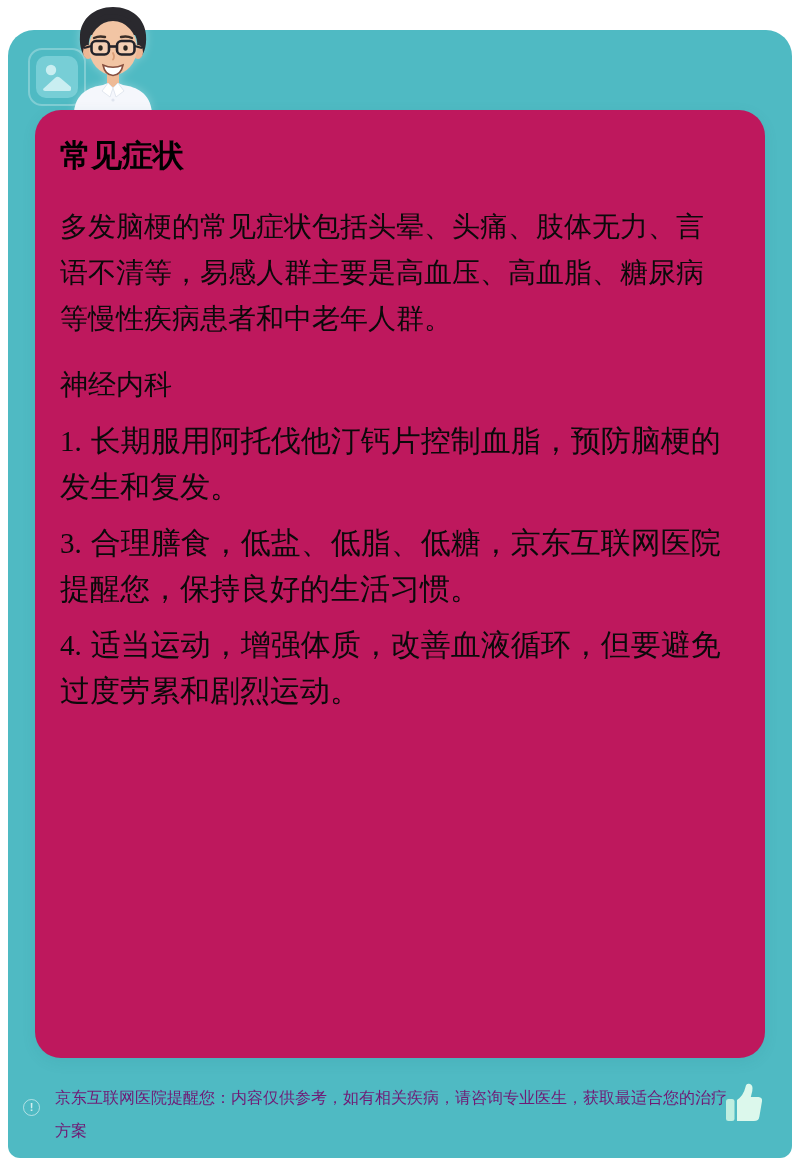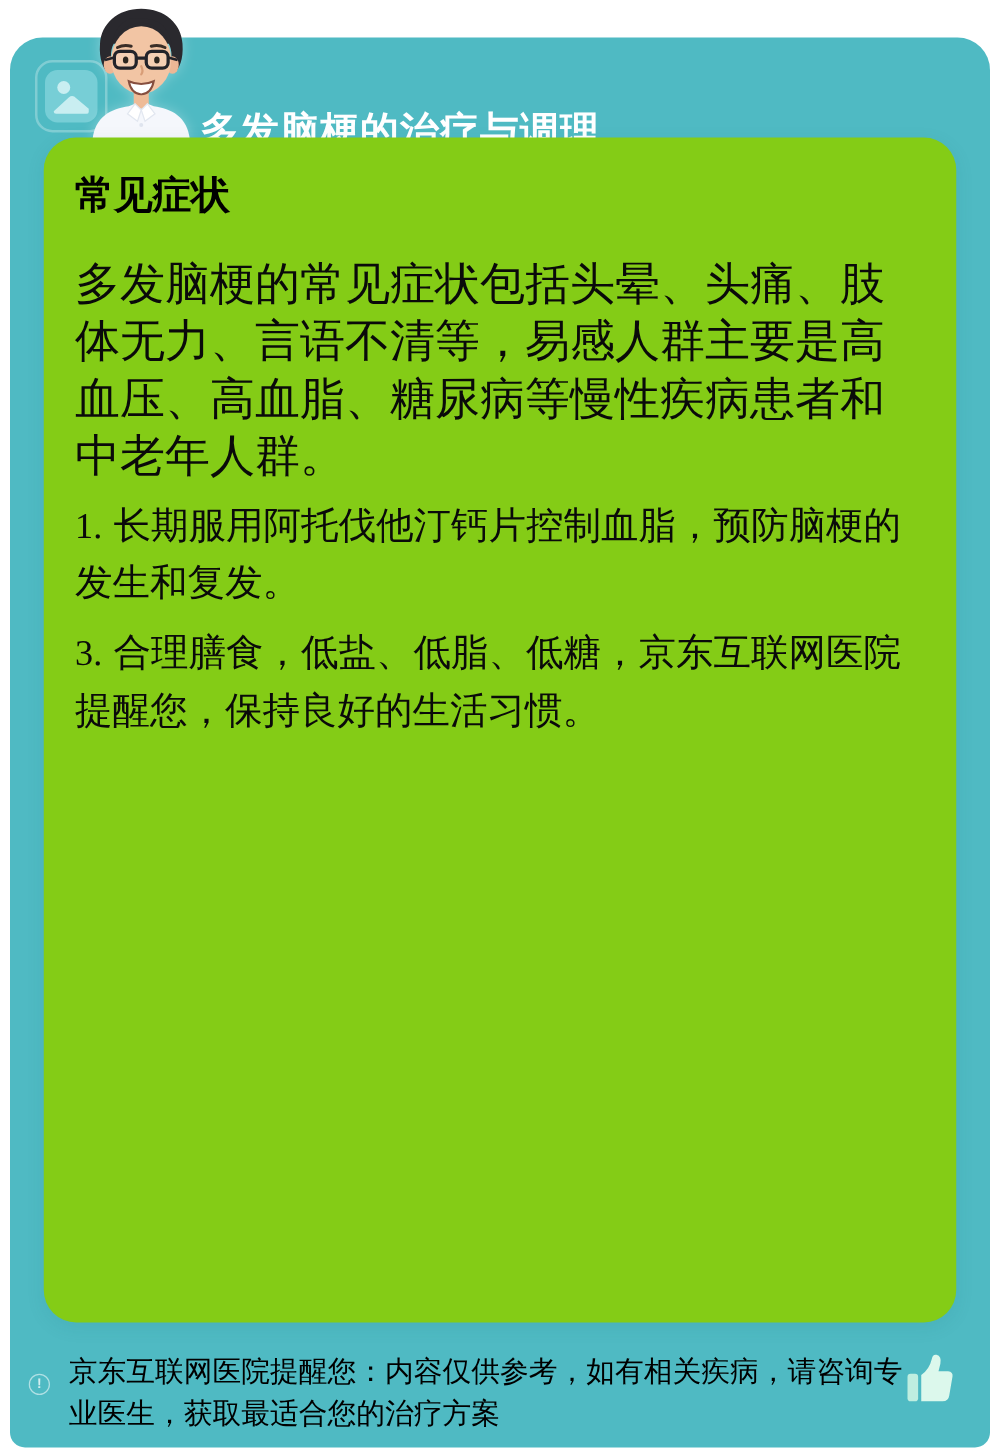--- a/index.html
+++ b/index.html
@@ -32,30 +32,30 @@
     letter-spacing:1px; white-space:nowrap;
   }
   
   .avatar {
     position:absolute; left:64px; top:5px; width:98px; height:107px; z-index:2;
     filter:drop-shadow(0 0 5px rgba(255,255,255,0.30));
   }
   
   .card {
     position:absolute; left:35px; top:110px; width:730px; height:948px;
-    background:#84cc16; border-radius:26px; z-index:3;
+    background:#be185d; border-radius:26px; z-index:3;
     padding:26px 38px 0 25px;
     box-shadow:0 4px 14px rgba(30,110,120,0.10);
   }
   .sec-heading {
     margin:12px 0 0; font-size:31px; line-height:40px; font-weight:700; color:#000000;
   }
   .sec-heading.first { margin-top:0; }
   .sec-body {
-    margin:28px 0 0; font-size:36px; line-height:46px; font-weight:400; color:#0a0a0a;
+    margin:28px 0 0; font-size:28px; line-height:46px; font-weight:400; color:#0a0a0a;
   }
   .sec-body.dept { margin-top:20px; }
   .care-item {
     margin:10px 0 0; font-size:30px; line-height:46px; color:#0a0a0a;
   }
   .care-item.first { }
   .care-num {
     font-family:"Liberation Serif","DejaVu Serif",serif;
     font-size:29px; margin-right:9px; color:#0a0a0a;
   }
@@ -64,42 +64,41 @@
     position:absolute; left:0; bottom:0; width:100%; height:100px;
   }
   .info-icon {
     position:absolute; left:15px; top:41px; width:17px; height:17px;
     border:1.5px solid rgba(255,255,255,0.55); border-radius:50%;
     display:flex; align-items:center; justify-content:center;
     font-size:11px; line-height:11px; color:rgba(255,255,255,0.75); font-weight:700;
   }
   .disclaimer {
     position:absolute; left:47px; top:23px; width:676px;
-    font-size:23px; line-height:33px; color:#000000; font-weight:400;
+    font-size:16px; line-height:33px; color:#701a75; font-weight:400;
   }
   .thumb-btn {
     position:absolute; left:716px; top:24px; width:40px; height:44px;
     background:transparent; border:none; padding:0; cursor:pointer;
   }
 </style>
 </head>
 <body>
 
 <div class="panel">
 
   <div class="photo-frame"></div>
 
   <div class="photo-icon">
     <svg width="42" height="42" viewBox="0 0 42 42">
       <circle cx="15" cy="14" r="5.2" fill="#C9EEF1"></circle>
       <path d="M7,33 L19,22 Q22,19.5 25,22.5 L35,31 L35,33.5 Q35,35 33,35 L9,35 Q7,35 7,33 Z" fill="#C9EEF1"></path>
     </svg>
   </div>
 
-  <div class="page-title">多发脑梗的治疗与调理</div>
 
   <div class="footer">
     <div class="info-icon">
       <span>!</span>
     </div>
     <div class="disclaimer">京东互联网医院提醒您：内容仅供参考，如有相关疾病，请咨询专业医生，获取最适合您的治疗方案</div>
     <button class="thumb-btn" aria-label="like">
       <svg width="40" height="44" viewBox="0 0 40 44">
         <rect x="2" y="17" width="8.5" height="22" rx="2.5" fill="#BFEEE0"></rect>
         <path d="M13,39 L13,18 Q19.5,13.5 21.5,5 Q22.2,1.2 25.2,1.8 Q29.5,2.8 28.3,9 L26.8,15 L34.5,15 Q38.6,15.6 38,19.2 L35.4,34.4 Q34.8,39 30,39 Z" fill="#DCF8EC"></path>
@@ -143,20 +142,22 @@
   <path d="M44,78 L38,86 L46,92 L49,83 Z" fill="#FFFFFF" stroke="#E2E7F0" stroke-width="1"></path>
   <path d="M54,78 L60,86 L52,92 L49,83 Z" fill="#FFFFFF" stroke="#E2E7F0" stroke-width="1"></path>
   <circle cx="49" cy="95" r="1.6" fill="#DFE4EE"></circle>
 </svg>
 
 <div class="card">
 
   <h2 class="sec-heading first">常见症状</h2>
   <p class="sec-body">多发脑梗的常见症状包括头晕、头痛、肢体无力、言语不清等，易感人群主要是高血压、高血脂、糖尿病等慢性疾病患者和中老年人群。</p>
 
+  <p class="sec-body dept">神经内科</p>
 
 
   <div>
     <p class="care-item first"><span class="care-num">1.</span><span>长期服用阿托伐他汀钙片控制血脂，预防脑梗的发生和复发。</span></p>
     <p class="care-item"><span class="care-num">3.</span><span>合理膳食，低盐、低脂、低糖，京东互联网医院提醒您，保持良好的生活习惯。</span></p>
+    <p class="care-item"><span class="care-num">4.</span><span>适当运动，增强体质，改善血液循环，但要避免过度劳累和剧烈运动。</span></p>
   </div>
 
 </div>
 
 </body></html>

